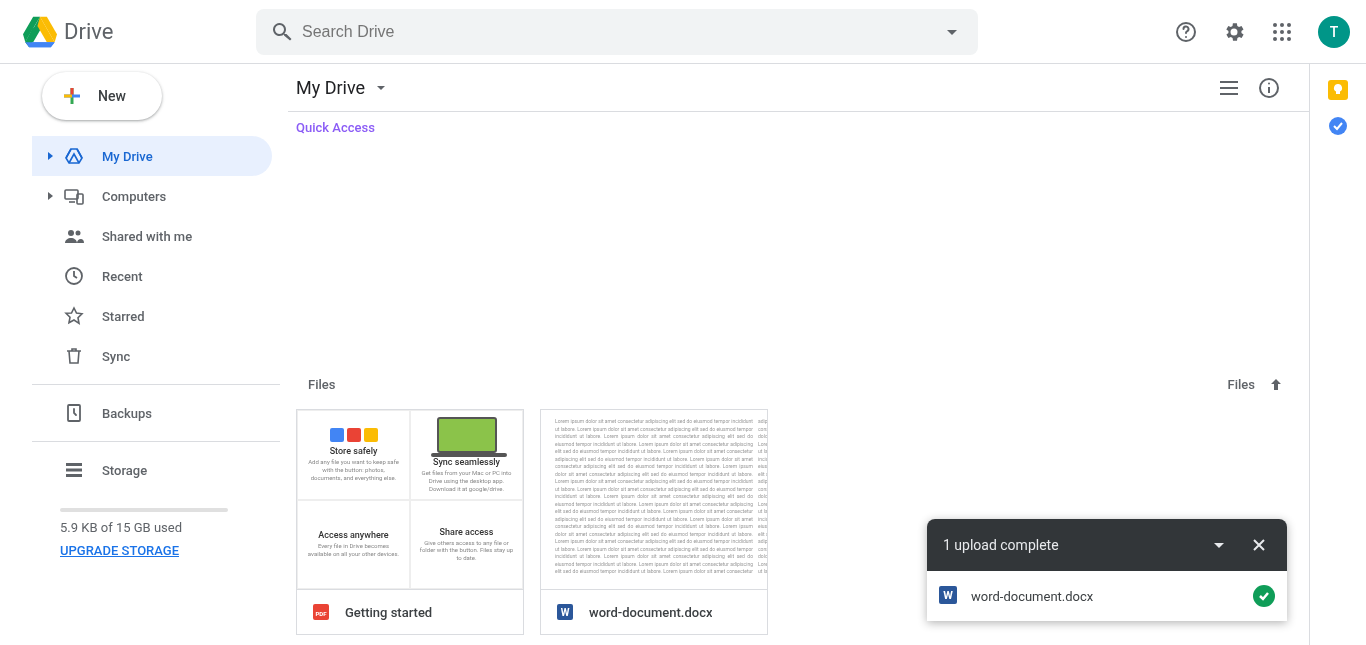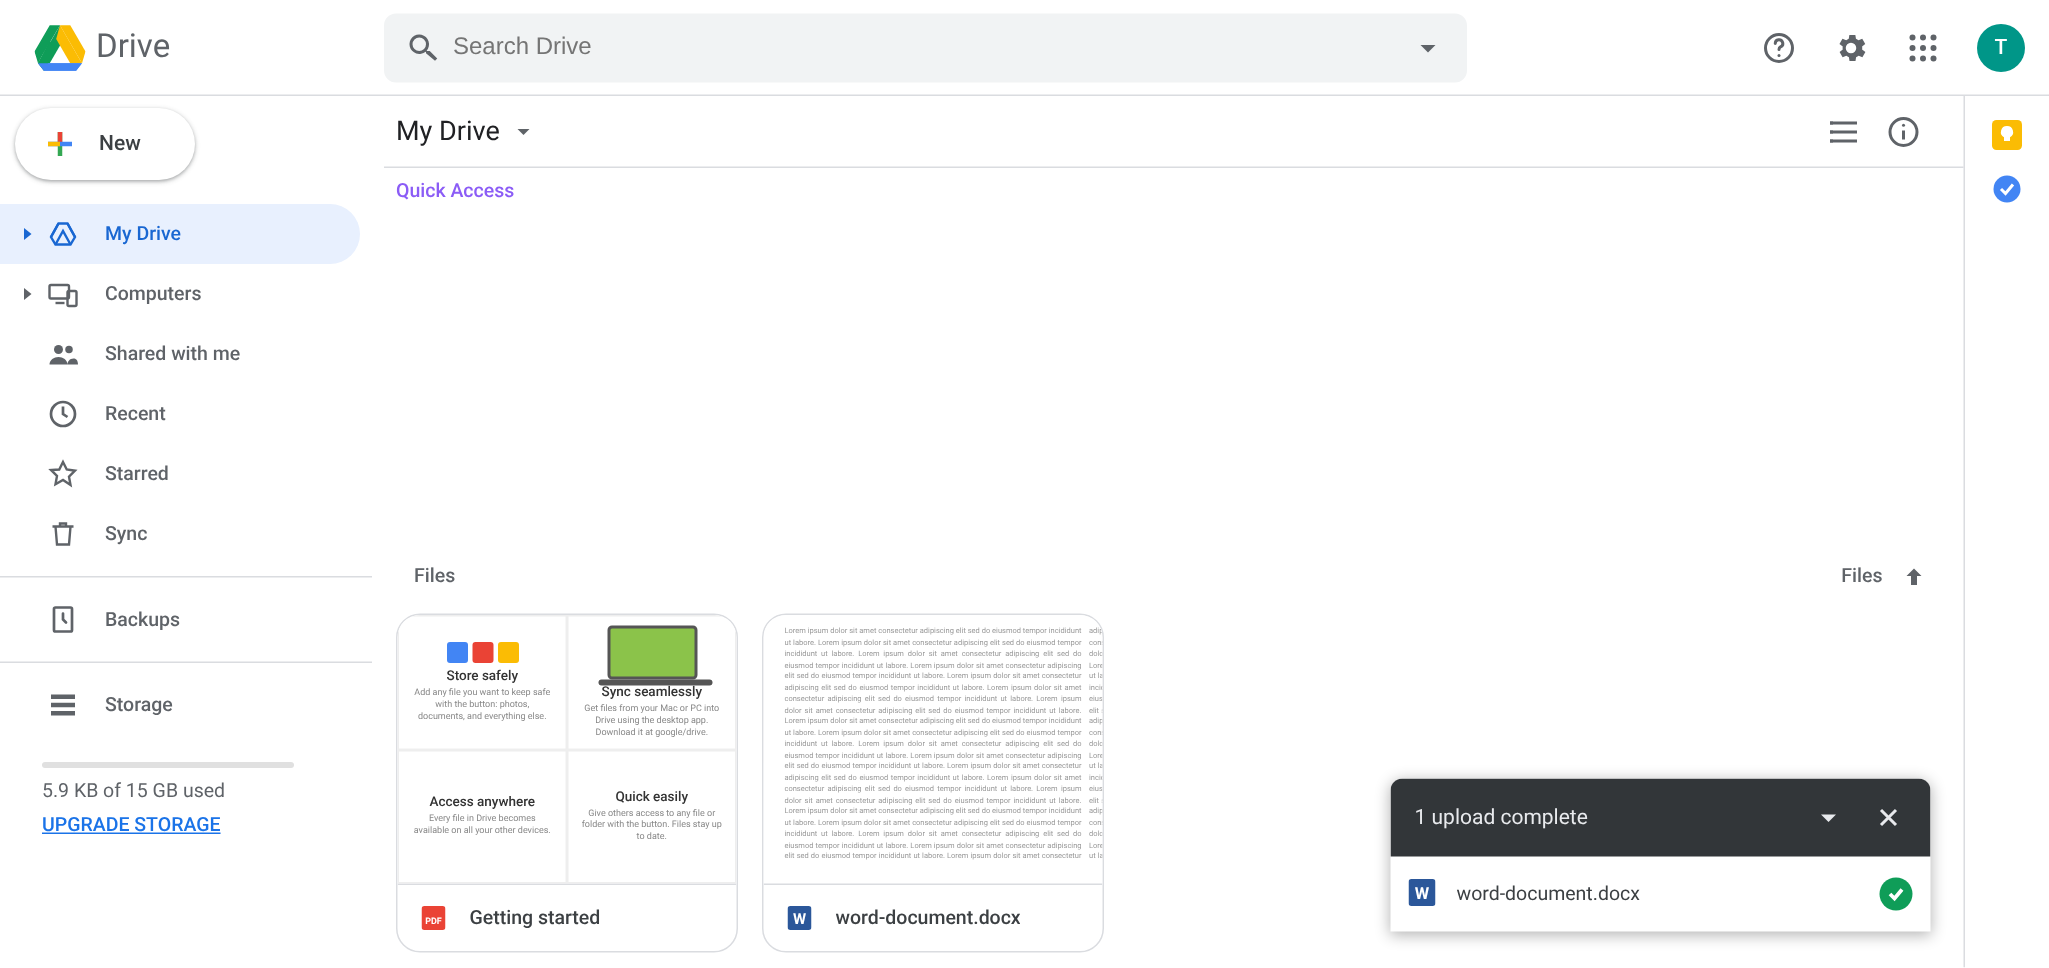--- a/index.html
+++ b/index.html
@@ -12,21 +12,21 @@
 .logo-area .product-name { font-size: 22px; color: #5f6368; padding-left: 4px; }
 .search-bar { flex: 1; max-width: 722px; height: 46px; background: #f1f3f4; border-radius: 8px; display: flex; align-items: center; padding: 0 6px; justify-content: flex-end; }
 .search-bar .search-icon { width: 40px; height: 40px; color: #5f6368; display:flex; align-items:center; justify-content:center; }
 .search-bar input { flex: 1; border: none; background: transparent; font-size: 16px; outline: none; color: #3c4043; }
 .search-bar .dropdown-btn { width: 40px; height: 40px; color: #5f6368; display:flex; align-items:center; justify-content:center; }
 .header-right { margin-left: auto; display: flex; align-items: center; gap: 8px; padding-right: 8px; }
 .icon-btn { width: 40px; height: 40px; border-radius: 50%; display: flex; align-items: center; justify-content: center; color: #5f6368; cursor: pointer; }
 .avatar { width: 32px; height: 32px; border-radius: 50%; background: #009688; color: #fff; display:flex; align-items:center; justify-content:center; font-size: 14px; font-weight: 500; margin-left: 8px; }
 
 
-.body { display: flex; height: 581px; }
+.body { display: flex; height: 581px; padding-left: 32px; }
 .sidebar { width: 256px; padding-top: 8px; }
 .new-btn { margin: 0 0 16px 10px; height: 48px; min-width: 120px; border-radius: 24px; box-shadow: 0 1px 2px rgba(60,64,67,.3), 0 1px 3px 1px rgba(60,64,67,.15); display: inline-flex; align-items: center; padding: 0 24px 0 12px; background: #fff; cursor: pointer; }
 .new-btn .plus-icon { width: 36px; height: 36px; display:flex; align-items:center; justify-content:center; }
 .new-btn .label { font-size: 14px; font-weight: 500; color: #3c4043; padding-left: 8px; }
 .nav-item { height: 40px; display: flex; align-items: center; padding-left: 8px; border-radius: 0 20px 20px 0; margin-right: 16px; cursor: pointer; color: #5f6368; font-weight: 500; }
 .nav-item.active { background: #e8f0fe; color: #1967d2; }
 .nav-item .chevron-slot { width: 20px; display:flex; justify-content:center; }
 .nav-item .nav-icon { width: 24px; height: 24px; display:flex; align-items:center; justify-content:center; margin: 0 16px 0 2px; }
 .nav-item .label { font-size: 13px; }
 .nav-sep { border-top: 1px solid #dadce0; margin: 8px 0; width: 248px; }
@@ -45,21 +45,21 @@
 .main-header .view-toggle, .main-header .info-btn { width: 40px; height:40px; display:flex; align-items:center; justify-content:center; color:#5f6368; cursor:pointer; }
 
 .section-label { padding: 8px 0 4px 8px; font-size: 13px; color: #8b5cf6; font-weight: 500; }
 .quick-access { height: 228px; }
 
 .files-header { display:flex; align-items:center; padding: 8px 24px 8px 20px; color:#5f6368; font-size:13px; font-weight:500; }
 .files-header .left { width: 780px; }
 .files-header .name-col { margin-left:auto; display:flex; align-items:center; gap:12px; cursor:pointer; }
 
 .file-grid { padding: 8px 0 0 8px; display: flex; gap: 16px; }
-.file-card { width: 228px; border: 1px solid #dadce0; border-radius: 16px; overflow: hidden; cursor: pointer; background: #fff; }
+.file-card { width: 228px; border: 1px solid #dadce0; border-radius: 0; overflow: hidden; cursor: pointer; background: #fff; }
 .file-thumb { height: 180px; background: #fff; position: relative; border-bottom: 1px solid #dadce0; overflow:hidden; }
 .file-footer { height: 44px; display:flex; align-items:center; padding: 0 16px; gap: 16px; }
 .file-icon { width: 16px; height: 16px; display:flex; align-items:center; justify-content:center; }
 .file-name { font-size: 13px; color: #3c4043; font-weight: 500; white-space:nowrap; overflow:hidden; text-overflow:ellipsis; }
 
 
 .gs-grid { display:grid; grid-template-columns:1fr 1fr; grid-template-rows:1fr 1fr; height:100%; }
 .gs-cell { border:1px solid #eee; padding: 6px 8px; display:flex; flex-direction:column; align-items:center; justify-content:center; }
 .gs-cell .icons { display:flex; gap:3px; margin-bottom:4px; }
 .gs-cell .mini-icon { width:14px; height:14px; border-radius:2px; }
@@ -322,21 +322,21 @@
               <div class="gs-cell">
                 <div class="laptop"></div>
                 <div class="title">Sync seamlessly</div>
                 <div class="desc">Get files from your Mac or PC into Drive using the desktop app. Download it at google/drive.</div>
               </div>
               <div class="gs-cell">
                 <div class="title">Access anywhere</div>
                 <div class="desc">Every file in Drive becomes available on all your other devices.</div>
               </div>
               <div class="gs-cell">
-                <div class="title">Quick easily</div>
+                <div class="title">Share access</div>
                 <div class="desc">Give others access to any file or folder with the button. Files stay up to date.</div>
               </div>
             </div>
           </div>
           <div class="file-footer">
             <span class="file-icon">
               <svg width="16" height="16">
                 <rect width="16" height="16" rx="2" fill="#ea4335"></rect>
                 <text x="8" y="12" text-anchor="middle" fill="#fff" font-size="6" font-weight="bold">PDF</text>
               </svg>

